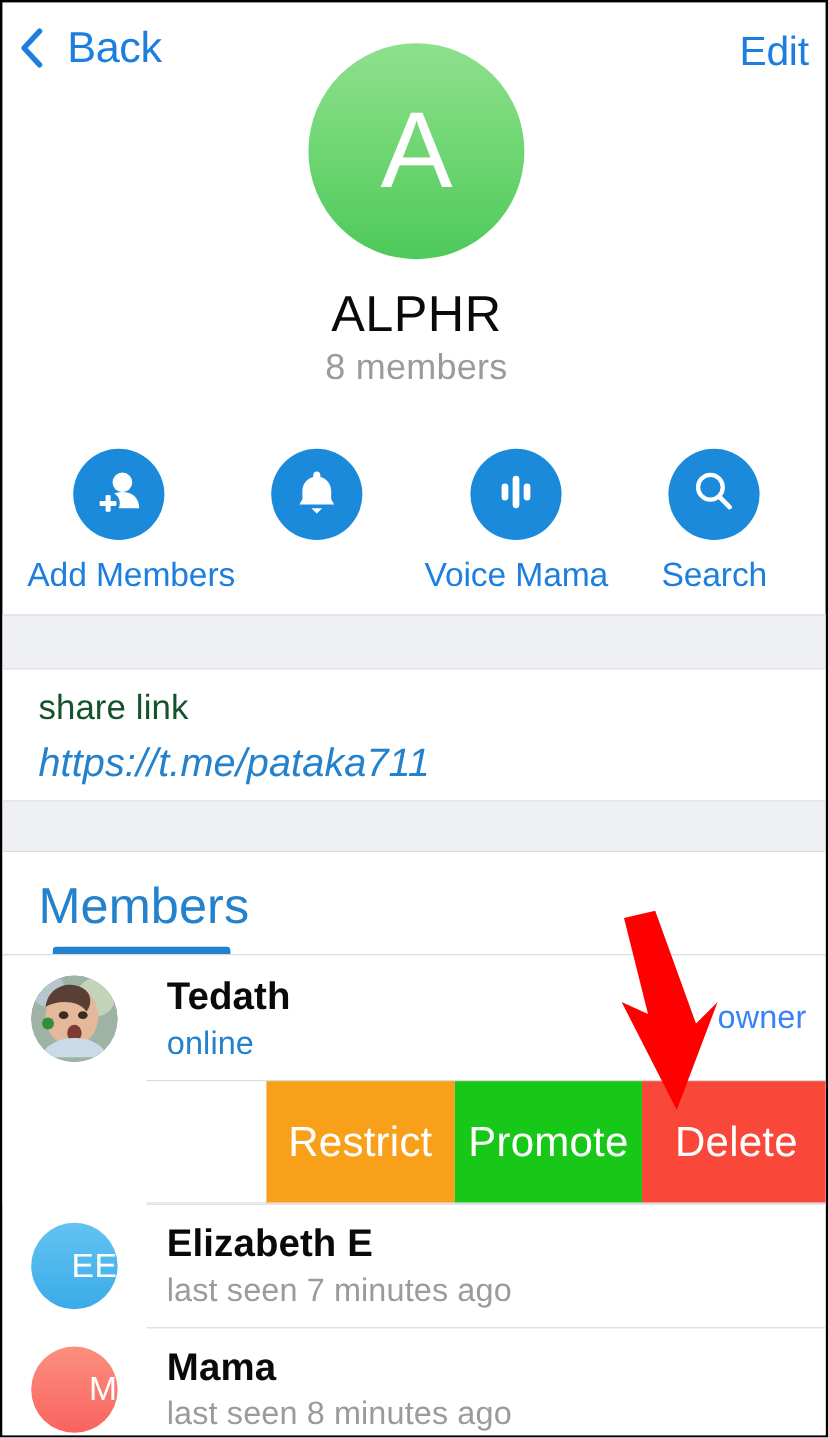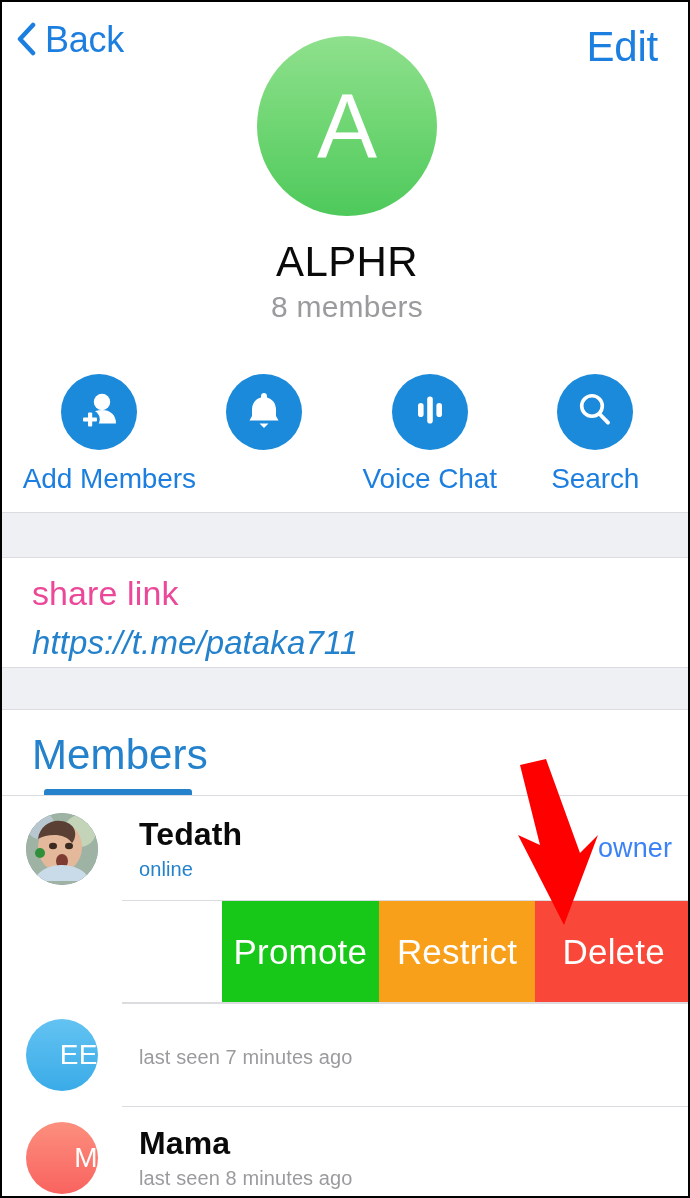--- a/index.html
+++ b/index.html
@@ -27,40 +27,41 @@
     top: 0; left: 0;
     width: 690px;
     height: 82px;
     box-sizing: border-box;
   }
   .nav-back {
     position: absolute;
     left: 14px;
     top: 20px;
     display: flex;
-    gap: 9px;
+    align-items: center;
+    gap: 20px;
     cursor: pointer;
   }
   .chevron-left {
     width: 20px;
     height: 34px;
     position: relative;
   }
   .chevron-left svg { display: block; }
   .nav-back-label {
     font-size: 36px;
     color: #1c7fe0;
     letter-spacing: -0.3px;
     line-height: 1;
   }
   .nav-edit {
     position: absolute;
-    right: 34px;
+    right: 18px;
     top: 24px;
-    font-size: 42px;
+    font-size: 34px;
     color: #1c7fe0;
     letter-spacing: -0.2px;
     cursor: pointer;
     line-height: 1;
   }
 
   
   .profile {
     position: absolute;
     top: 34px;
@@ -154,22 +155,22 @@
     top: 556px;
     left: 0;
     width: 690px;
     height: 109px;
     padding: 14px 30px 0 30px;
     box-sizing: border-box;
     background: #ffffff;
     cursor: pointer;
   }
   .share-label {
-    font-size: 34px;
-    color: #ec4899;
+    font-size: 29px;
+    color: #14532d;
     letter-spacing: 0.1px;
     line-height: 1.25;
   }
   .share-url {
     margin-top: 7px;
     font-size: 33px;
     color: #2481cc;
     letter-spacing: 0.1px;
     line-height: 1.25;
     font-style: italic;
@@ -267,21 +268,21 @@
   }
   .member-name {
     font-size: 32px;
     color: #0a0a0a;
     font-weight: bold;
     letter-spacing: 0.1px;
     line-height: 1.15;
   }
   .member-status {
     margin-top: 5px;
-    font-size: 20px;
+    font-size: 27px;
     letter-spacing: 0.1px;
     line-height: 1.15;
     color: #9b9b9e;
   }
   .member-status.online {
     color: #2481cc;
   }
   .member-badge {
     font-size: 27px;
     color: #3b82f6;
@@ -394,21 +395,21 @@
     <div class="action">
       <div class="action-circle">
         <span>
           <svg width="42" height="42" viewBox="0 0 42 42">
             <rect x="9" y="14" width="5.6" height="14" rx="2.8" fill="#ffffff"></rect>
             <rect x="18.2" y="7.5" width="5.6" height="27" rx="2.8" fill="#ffffff"></rect>
             <rect x="27.4" y="14" width="5.6" height="14" rx="2.8" fill="#ffffff"></rect>
           </svg>
         </span>
       </div>
-      <div class="action-label">Voice Chat</div>
+      <div class="action-label">Voice Mama</div>
     </div>
 
     <div class="action">
       <div class="action-circle">
         <span>
           <svg width="42" height="42" viewBox="0 0 42 42">
             <circle cx="18" cy="17" r="10.3" fill="none" stroke="#ffffff" stroke-width="3.6"></circle>
             <line x1="25.6" y1="25" x2="34" y2="33.6" stroke="#ffffff" stroke-width="3.9" stroke-linecap="round"></line>
           </svg>
         </span>
@@ -462,31 +463,32 @@
         <div class="member-name">Tedath</div>
         <div class="member-status online">online</div>
       </div>
       <div class="member-badge">owner</div>
     </div>
 
     <div class="swipe-row">
       <div class="swipe-divider-top"></div>
       <div class="swipe-divider-bottom"></div>
       <div class="swipe-spacer"></div>
+      <div class="swipe-btn restrict">Restrict</div>
       <div class="swipe-btn promote">Promote</div>
-      <div class="swipe-btn restrict">Restrict</div>
       <div class="swipe-btn delete">Delete</div>
     </div>
 
     <div class="member-row">
       <div class="member-divider"></div>
       <div class="avatar blue">
         <span>EE</span>
       </div>
       <div class="member-text">
+        <div class="member-name">Elizabeth E</div>
         <div class="member-status">last seen 7 minutes ago</div>
       </div>
       <div class="member-badge"></div>
     </div>
 
     <div class="member-row">
       <div class="member-divider"></div>
       <div class="avatar red">
         <span>M</span>
       </div>

